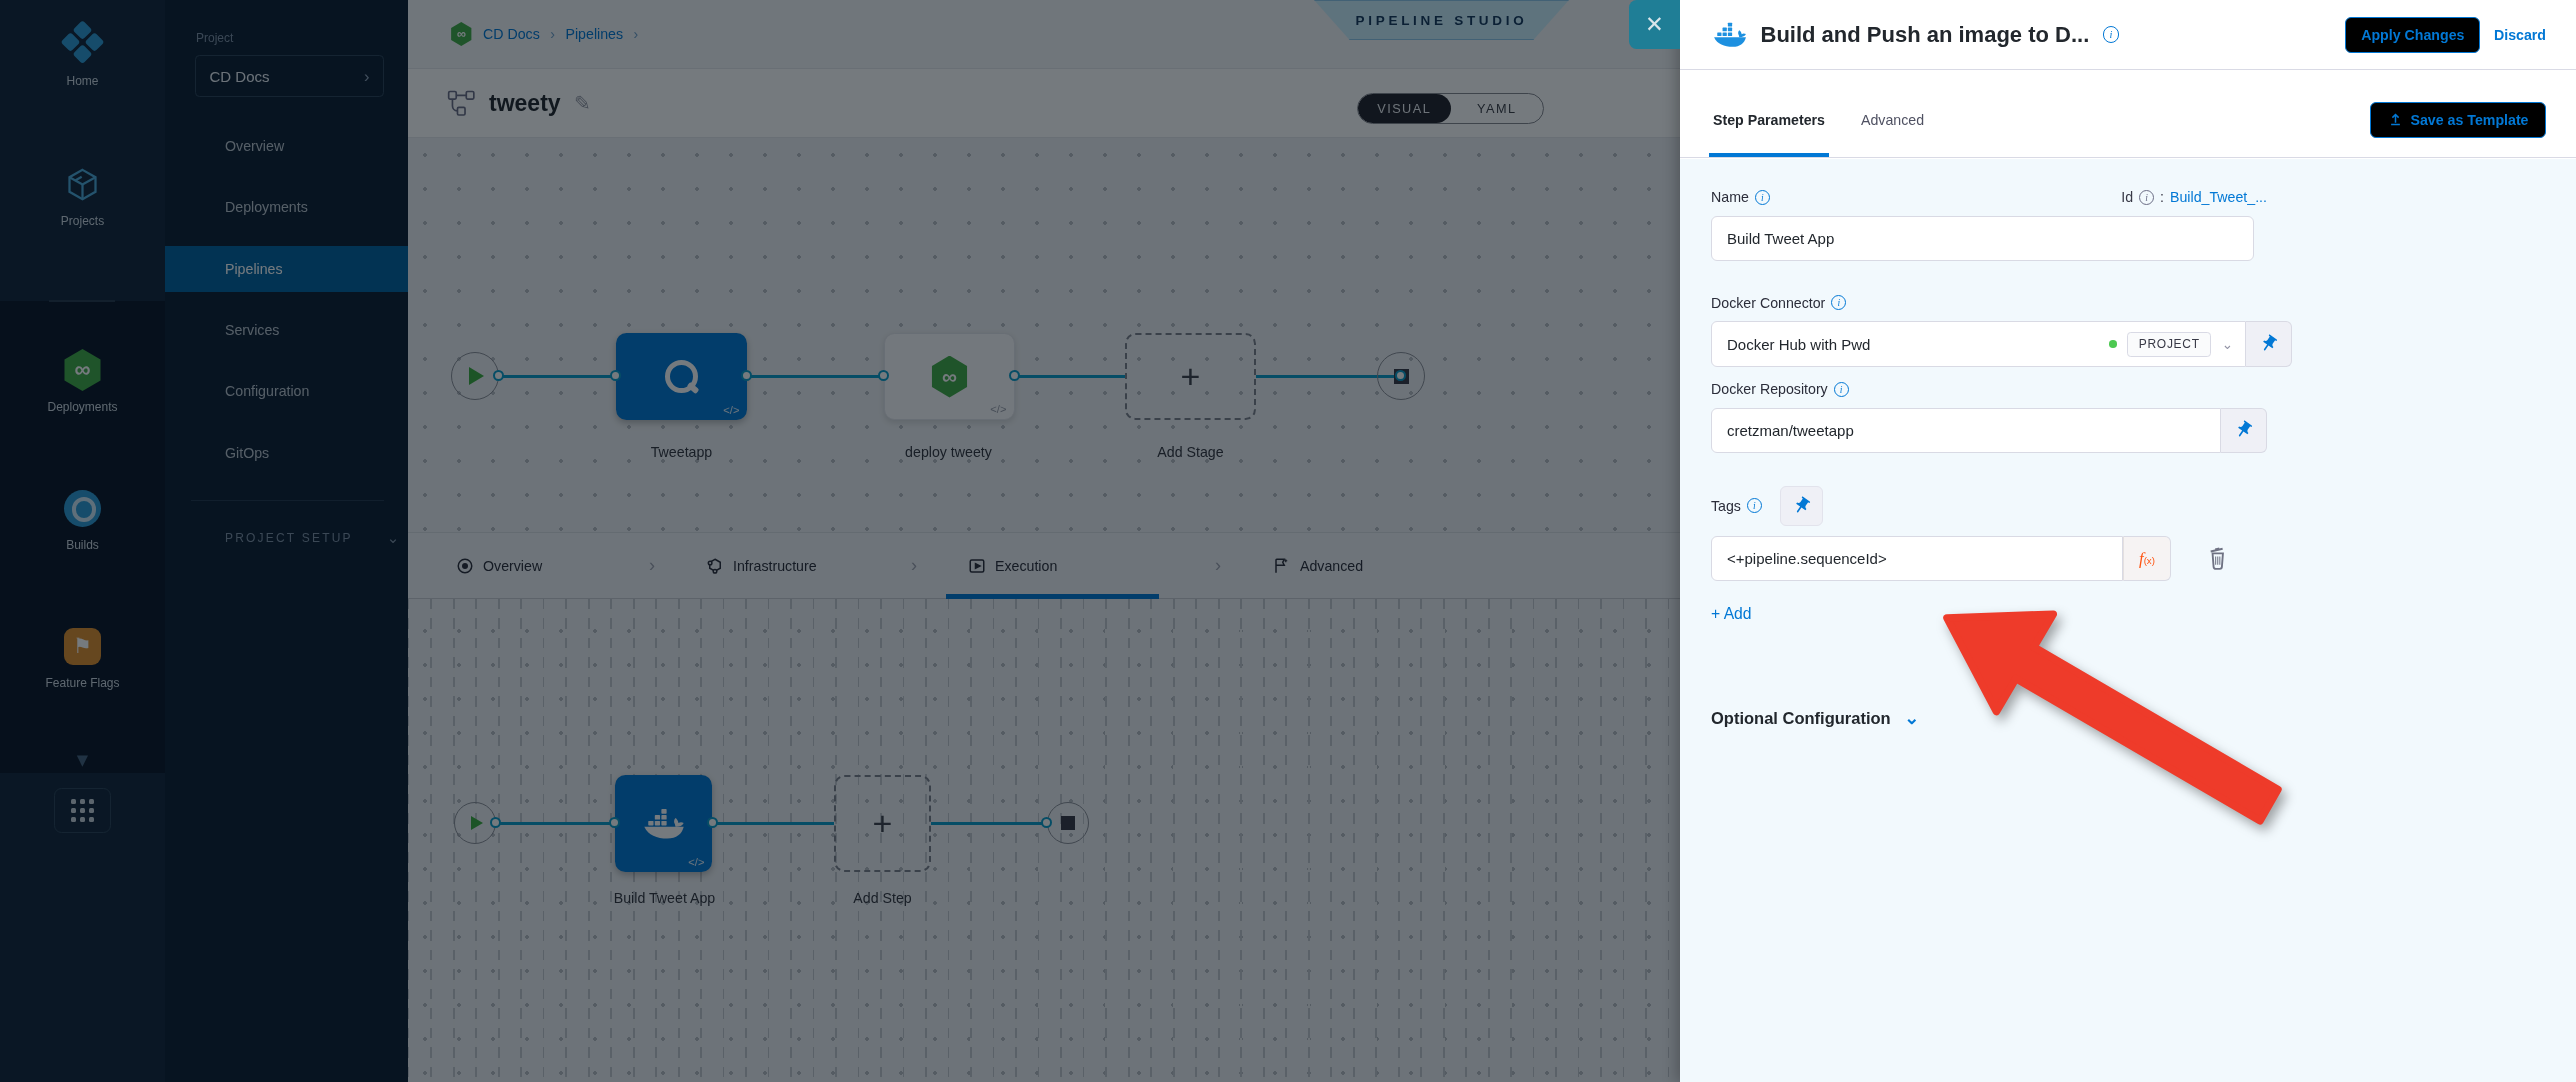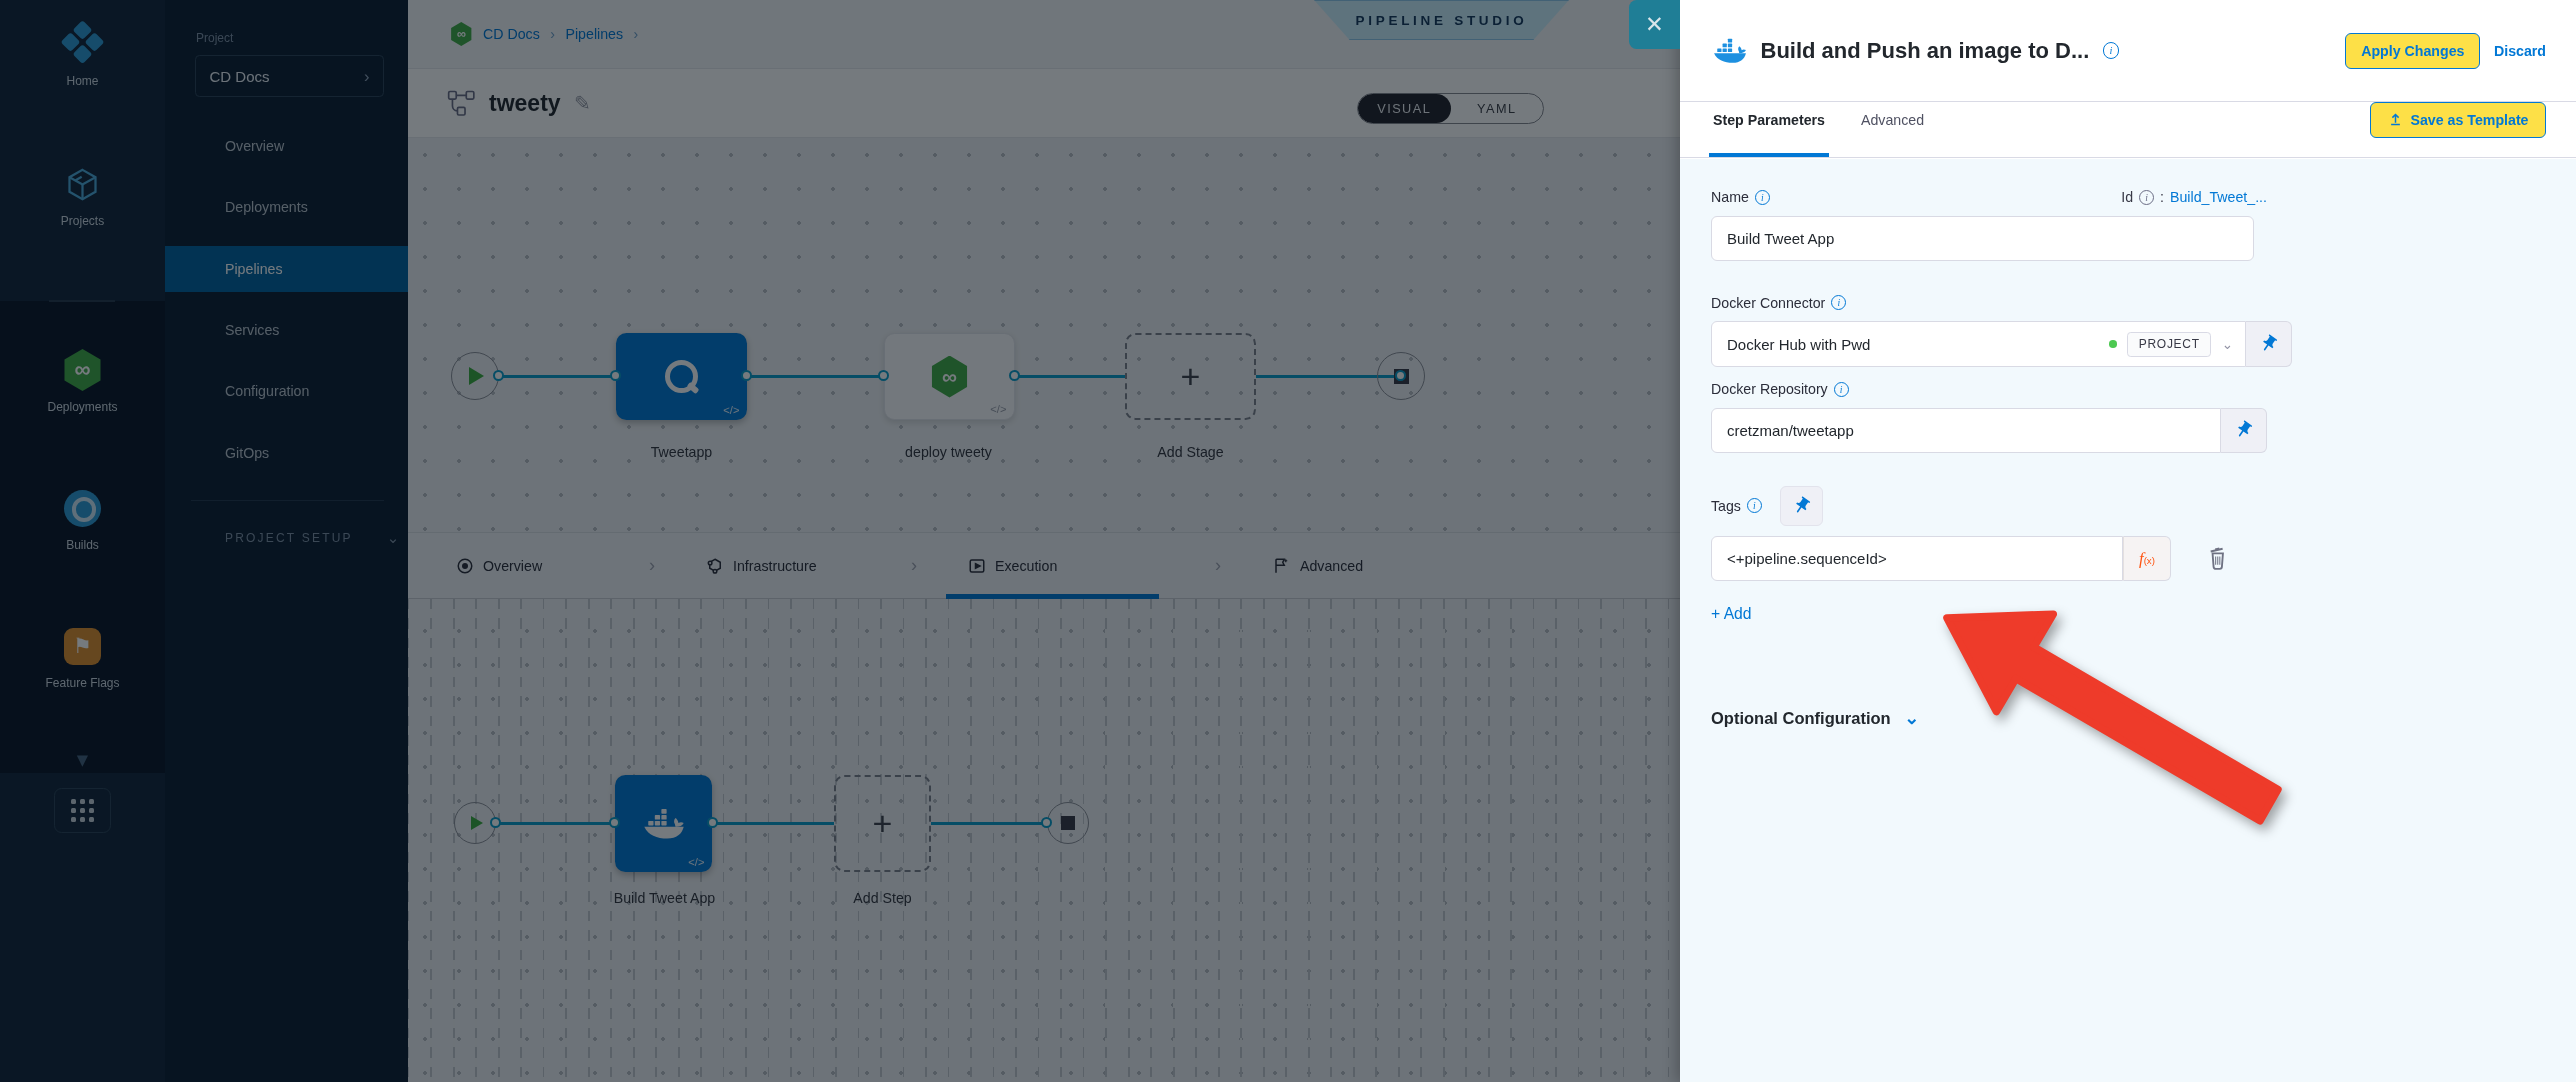--- a/index.html
+++ b/index.html
@@ -92,29 +92,29 @@
   
   #dim { position:absolute; left:0; top:0; width:1680px; height:1083px; background:rgba(4,12,20,0.55); z-index:5; }
 
   
   #drawer-close { position:absolute; left:1629px; top:0; width:51px; height:49px; background:#1f7e96; border:none;
     border-radius:7.5px 0 0 7.5px; color:#d9e5ea; font-size:22.5px; cursor:pointer; z-index:12; }
 
   
   #panel { position:absolute; left:1680px; top:0; width:896px; height:1083px; background:#ffffff; z-index:10;
     box-shadow:-4.5px 0 13.5px rgba(0,0,0,.25); }
-  .p-head { position:absolute; left:0; top:0; width:100%; height:102px; display:flex; align-items:center; padding:0 30px 0 33px; gap:13.5px;
+  .p-head { position:absolute; left:0; top:0; width:100%; height:70px; display:flex; align-items:center; padding:0 30px 0 33px; gap:13.5px;
     border-bottom:0.7px solid #d9dae5; }
   .p-title { font-size:22px; font-weight:bold; color:#22272d; white-space:nowrap; }
   .info-icon { width:16.5px; height:16.5px; border:1.5px solid #0278d5; border-radius:50%; color:#0278d5; font-size:10.5px; font-style:italic;
     display:inline-flex; align-items:center; justify-content:center; flex:none; font-family:"Liberation Serif",serif; }
   .info-icon.sm { width:15px; height:15px; font-size:9.7px; }
   .info-icon.grey { border-color:#6b6d85; color:#6b6d85; }
   .p-head .spacer { flex:1; }
-  .btn-outline { border:1.5px solid #0278d5; background:#fde047; color:#0278d5; border-radius:6px; font-size:14.2px; font-weight:bold;
+  .btn-outline { border:1.5px solid #0278d5; background:#000000; color:#0278d5; border-radius:6px; font-size:14.2px; font-weight:bold;
     padding:9px 15px; cursor:pointer; display:inline-flex; align-items:center; gap:7.5px; white-space:nowrap; }
   .link-blue { color:#0278d5; font-size:14.2px; font-weight:bold; cursor:pointer; text-decoration:none; white-space:nowrap; }
 
   .p-tabs { position:absolute; left:0; top:82px; width:100%; height:76px; display:flex; align-items:center; padding:0 30px 0 33px;
     border-bottom:0.7px solid #d9dae5; gap:36px; }
   .p-tab { font-size:14.2px; color:#4f5162; cursor:pointer; position:relative; height:100%; display:flex; align-items:center; }
   .p-tab.active { color:#22272d; font-weight:bold; }
   .p-tab.active::after { content:""; position:absolute; left:-4.5px; right:-4.5px; bottom:0; height:4.5px; background:#0278d5; }
   .p-tabs .spacer { flex:1; }
 

